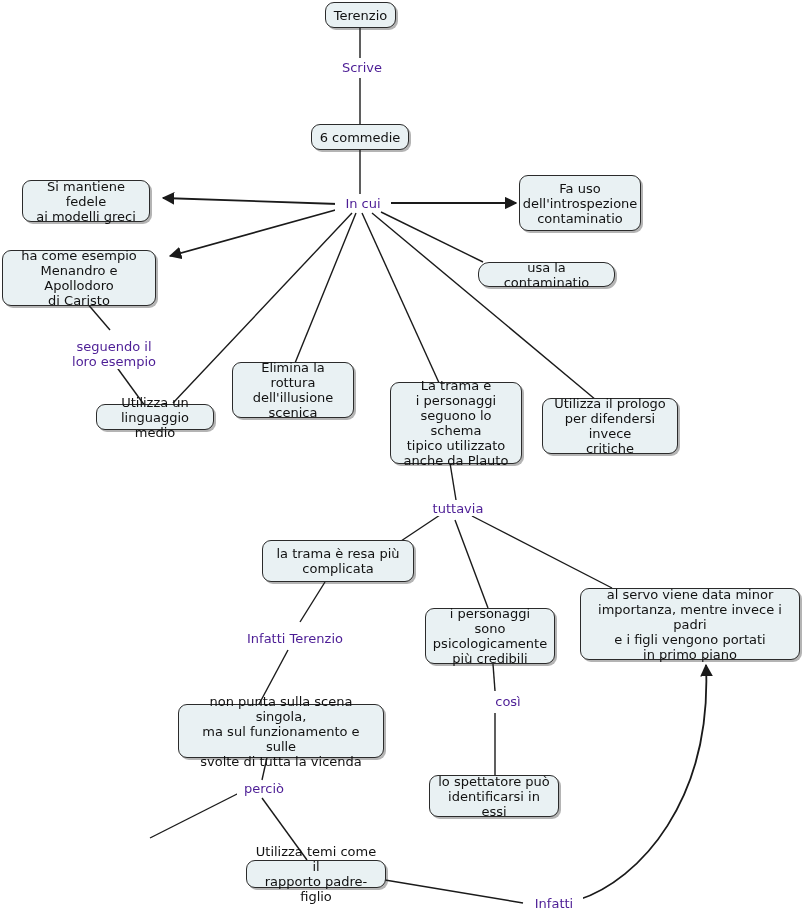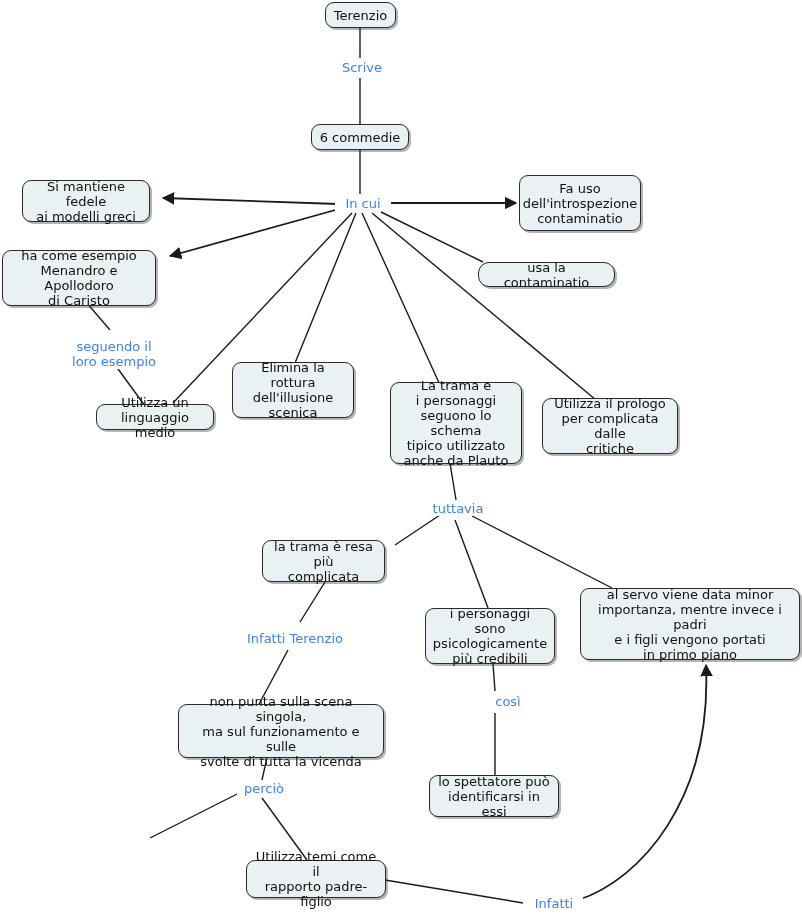--- a/index.html
+++ b/index.html
@@ -39,21 +39,21 @@
     text-align: center;
     color: #111111;
     font-size: 13px;
     line-height: 15px;
     padding: 3px 7px;
     white-space: pre-line;
     z-index: 2;
   }
   .linklabel {
     position: absolute;
-    color: #3b82f6;
+    color: #4c1d95;
     font-size: 13px;
     line-height: 15px;
     text-align: center;
     white-space: pre-line;
     background: #ffffff;
     padding: 0 2px;
     z-index: 3;
   }
 </style>
 </head>
@@ -144,44 +144,44 @@
 dell'illusione
 scenica</div>
 
   <div class="node" style="left:390px; top:382px; width:132px; height:82px;">La trama e
 i personaggi
 seguono lo schema
 tipico utilizzato
 anche da Plauto</div>
 
   <div class="node" style="left:542px; top:398px; width:136px; height:56px;">Utilizza il prologo
-per complicata dalle
+per difendersi invece
 critiche</div>
 
-  <div class="node" style="left:262px; top:540px; width:123px; height:42px;">la trama è resa più
+  <div class="node" style="left:262px; top:540px; width:152px; height:42px;">la trama è resa più
 complicata</div>
 
   <div class="node" style="left:425px; top:608px; width:130px; height:56px;">i personaggi sono
 psicologicamente
 più credibili</div>
 
   <div class="node" style="left:580px; top:588px; width:220px; height:72px;">al servo viene data minor
 importanza, mentre invece i padri
 e i figli vengono portati
 in primo piano</div>
 
   <div class="node" style="left:178px; top:704px; width:206px; height:54px;">non punta sulla scena singola,
 ma sul funzionamento e sulle
 svolte di tutta la vicenda</div>
 
   <div class="node" style="left:429px; top:775px; width:130px; height:42px;">lo spettatore può
 identificarsi in essi</div>
 
 
-  <div class="node" style="left:246px; top:860px; width:140px; height:38px;">Utilizza temi come il
+  <div class="node" style="left:246px; top:860px; width:140px; height:28px;">Utilizza temi come il
 rapporto padre-figlio</div>
 
   <div class="linklabel" style="left:330px; top:60px; width:60px;">Scrive</div>
 
   <div class="linklabel" style="left:335px; top:196px; width:52px;">In cui</div>
 
   <div class="linklabel" style="left:64px; top:332px; width:96px;margin-top:7px;">seguendo il
 loro esempio</div>
 
   <div class="linklabel" style="left:425px; top:501px; width:62px;">tuttavia</div>

